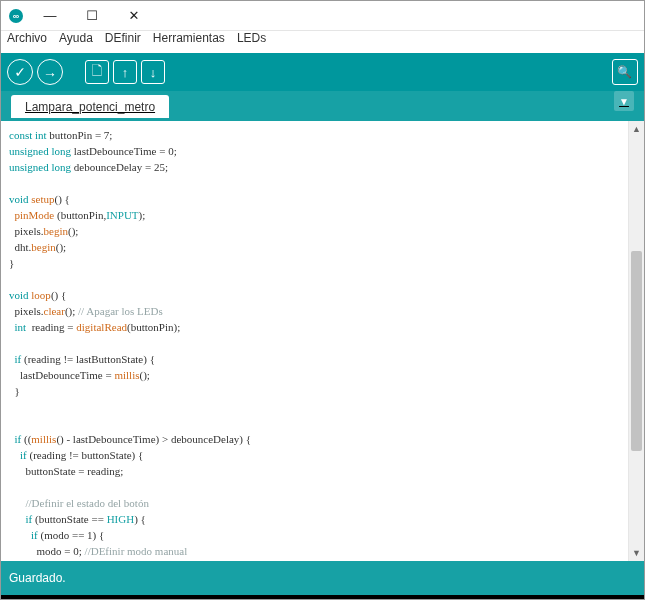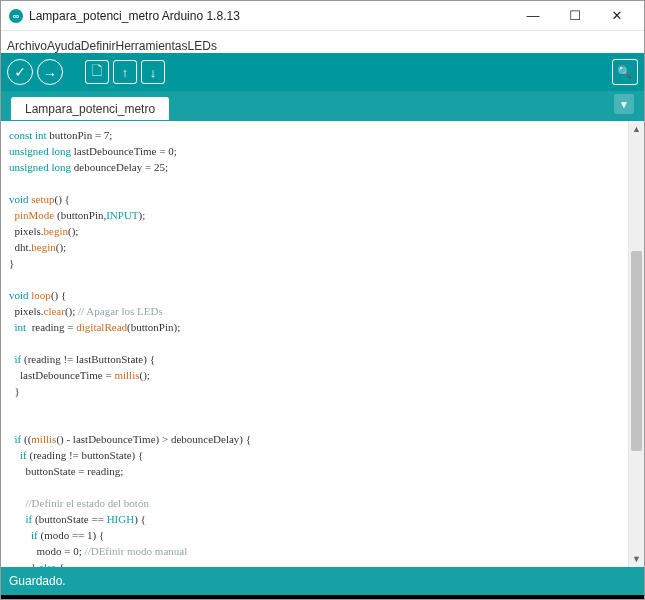--- a/index.html
+++ b/index.html
@@ -42,24 +42,25 @@
   display: flex;
   align-items: center;
   justify-content: center;
   color: #222;
   font-size: 13px;
 }
 .menubar {
   height: 22px;
   background: #fff;
   display: flex;
-  align-items: flex-end;
+  align-items: flex-start;
   padding: 0 6px;
   font-size: 12px;
   color: #333;
+  gap: 12px;
 }
 .menubar span { cursor: default; }
 .toolbar {
   height: 38px;
   background: #00979d;
   display: flex;
   align-items: center;
   padding: 0 6px;
   gap: 4px;
 }
@@ -83,22 +84,23 @@
   border-radius: 3px;
   display: flex;
   align-items: center;
   justify-content: center;
   color: #fff;
 }
 .tabbar {
   height: 30px;
   background: #17a1a5;
   display: flex;
-  align-items: center;
+  align-items: flex-start;
   padding: 0 10px;
+  text-decoration: underline;
 }
 .tab {
   background: #fff;
   padding: 5px 14px 4px 14px;
   border-top-left-radius: 3px;
   border-top-right-radius: 3px;
   font-size: 12px;
   color: #333;
   margin-top: 4px;
 }
@@ -149,21 +151,21 @@
 .scrollbar .thumb {
   position: absolute;
   left: 2px;
   right: 2px;
   top: 130px;
   height: 200px;
   background: #c2c2c2;
   border-radius: 2px;
 }
 .statusbar {
-  height: 28px;
+  height: 34px;
   background: #17a1a5;
   color: #fff;
   font-size: 12px;
   display: flex;
   align-items: center;
   padding: 0 8px;
 }
 .console {
   height: 4px;
   background: #000;
@@ -172,30 +174,29 @@
 .kw  { color: #00979c; }   
 .fn  { color: #cf6a1b; }
 .mac { color: #17a1a5; }   
 .cm  { color: #95a5a6; }
 </style>
 </head>
 <body>
 
 <div class="titlebar">
   <span class="logo">∞</span>
-  <span class="title">Lampara_potenci_metro Arduino 1.8.13</span>
   <div class="winbtn">—</div>
   <div class="winbtn">☐</div>
   <div class="winbtn">✕</div>
 </div>
 
 <div class="menubar">
   <span>Archivo</span>
   <span>Ayuda</span>
-  <span>Definir</span>
+  <span>DEfinir</span>
   <span>Herramientas</span>
   <span>LEDs</span>
 </div>
 
 <div class="toolbar">
   <div class="btn">
       <span>✓</span>
     </div>
   <div class="btn">
       <span>→</span>

